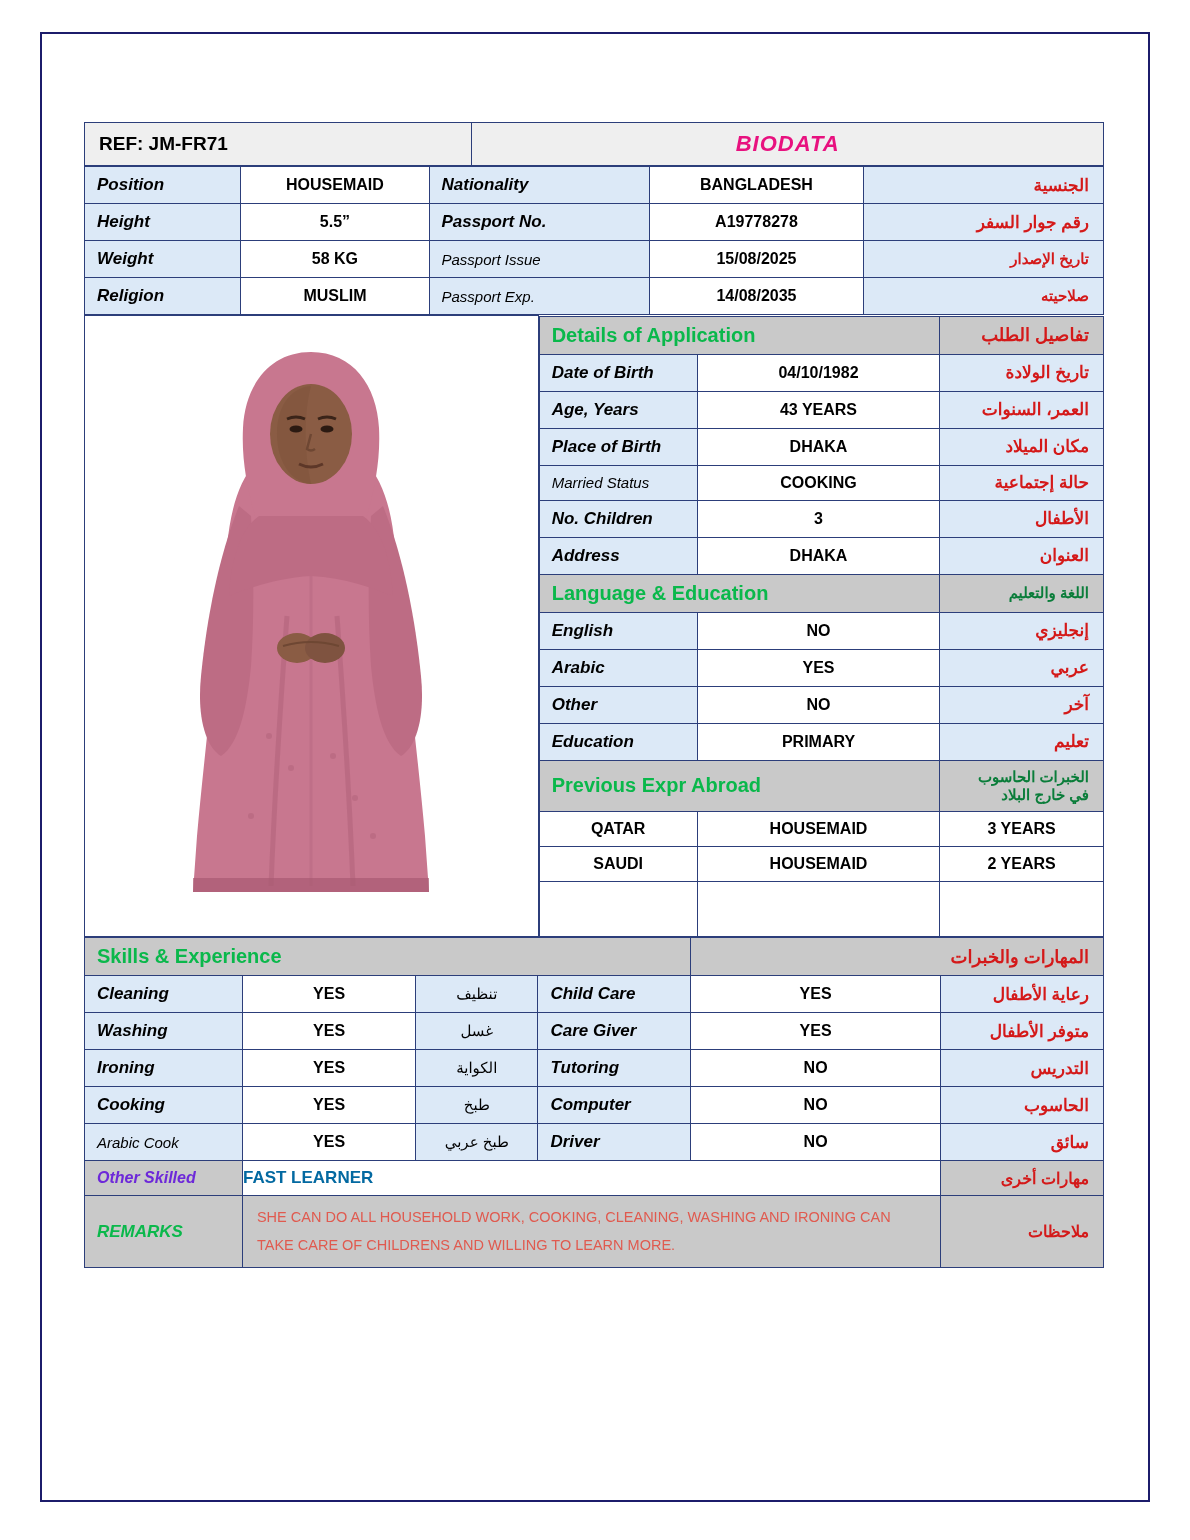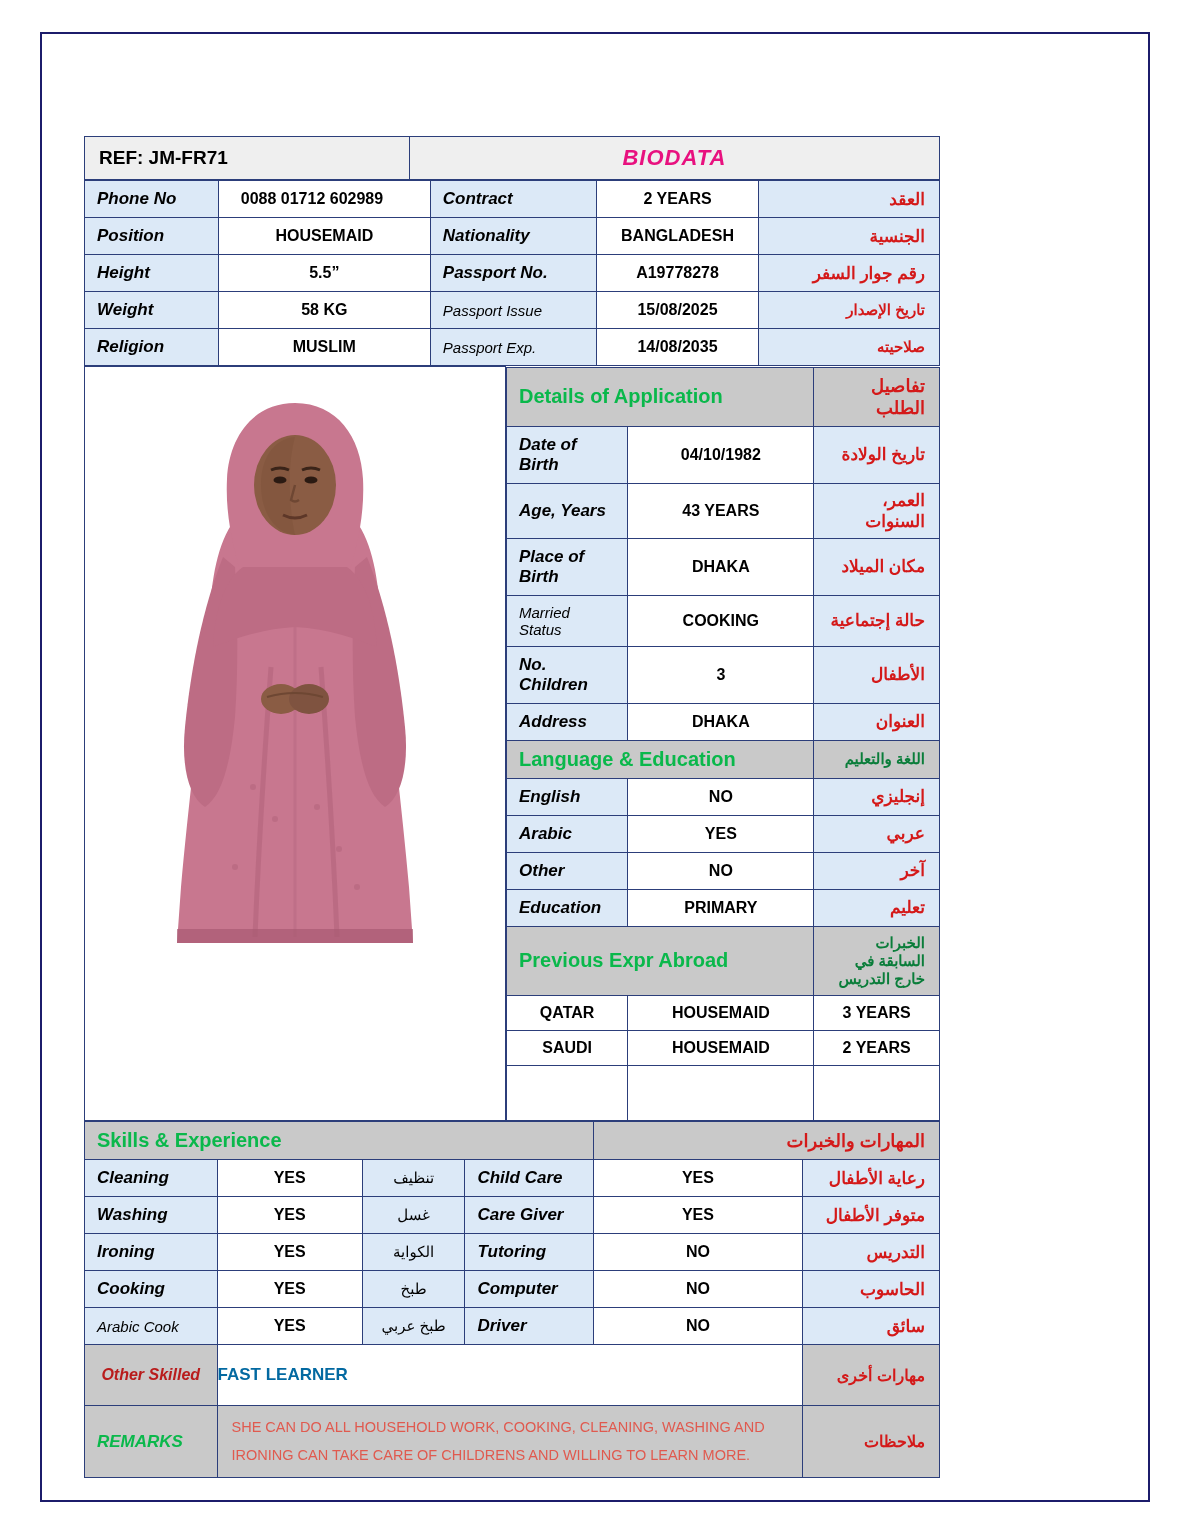--- a/index.html
+++ b/index.html
@@ -1,19 +1,19 @@
 <!DOCTYPE html>
 <html><head>
 <meta charset="utf-8">
 <style>
   html,body{margin:0;padding:0;background:#ffffff;}
   body{font-family:"Liberation Sans", sans-serif;color:#000;}
   .page{position:relative;width:1190px;height:1540px;background:#fff;box-sizing:border-box;}
   .border-frame{position:absolute;left:40px;top:32px;width:1110px;height:1470px;border:2px solid #1c1c6b;box-sizing:border-box;}
-  .sheet{position:absolute;left:84px;top:136px;width:856px;}
+  .sheet{position:absolute;left:84px;top:122px;width:1020px;}
 
   table{border-collapse:collapse;width:100%;}
   td{border:1px solid #2c3e7a;padding:0;vertical-align:middle;}
 
   .hdr-ref{background:#efefef;font-weight:bold;font-size:19px;padding:10px 14px;font-family:"Liberation Sans",sans-serif;}
   .hdr-biodata{background:#efefef;text-align:center;color:#e8117f;font-style:italic;font-weight:bold;font-size:22px;letter-spacing:1px;}
 
   .lbl{background:#dce9f7;font-style:italic;font-weight:bold;font-size:17px;padding:8px 12px;}
   .lbl-sm{background:#dce9f7;font-style:italic;font-size:15px;padding:8px 12px;}
   .val{text-align:center;font-weight:bold;font-size:16px;padding:8px 6px;}
@@ -30,21 +30,21 @@
   .photo-wrap{position:relative;width:100%;height:620px;overflow:hidden;}
 
   .prev-head{background:#dce9f7;text-align:center;font-style:italic;font-weight:bold;font-size:17px;padding:8px 4px;}
   .prev-cell{text-align:center;font-weight:bold;font-size:16px;padding:8px 4px;}
   .prev-empty{height:38px;}
 
   .skill-lbl{background:#dce9f7;font-style:italic;font-weight:bold;font-size:17px;padding:8px 12px;}
   .skill-lbl-sm{background:#dce9f7;font-style:italic;font-size:15px;padding:8px 12px;}
   .skill-val{text-align:center;font-weight:bold;font-size:16px;}
   .skill-ar{background:#dce9f7;text-align:center;font-size:15px;padding:6px 10px;direction:rtl;}
-  .other-lbl{background:#c9c9c9;color:#b91c1c;font-style:italic;font-weight:bold;font-size:16px;padding:21px 12px;text-align:center;}
+  .other-lbl{background:#c9c9c9;color:#6d28d9;font-style:italic;font-weight:bold;font-size:16px;padding:8px 12px;}
   .other-val{font-weight:bold;font-size:17px;color:#0369a1;}
   .other-ar{background:#c9c9c9;color:#d41919;text-align:right;font-weight:bold;font-size:16px;padding:6px 14px;direction:rtl;}
   .rem-lbl{background:#c9c9c9;color:#0ab84b;font-style:italic;font-weight:bold;font-size:17px;padding:8px 12px;}
   .rem-val{background:#c9c9c9;color:#e05a4f;font-size:14.5px;line-height:1.9;padding:8px 10px 8px 14px;text-align:left;}
   .rem-ar{background:#c9c9c9;color:#d41919;text-align:right;font-weight:bold;font-size:16px;padding:6px 14px;direction:rtl;}
 
   
   svg.figure{display:block;margin:0 auto;}
 </style>
 </head>
@@ -59,27 +59,20 @@
       <tbody>
           <tr>
         <td class="hdr-ref" style="width:38%;">REF: JM-FR71</td>
         <td class="hdr-biodata" style="width:62%;">BIODATA</td>
       </tr>
     </tbody>
       </table>
 
     <table>
       <tbody>
-      <tr>
-        <td class="lbl">Phone No</td>
-        <td class="val-left">0088 01712 602989</td>
-        <td class="lbl">Contract</td>
-        <td class="val">2 YEARS</td>
-        <td class="ar">العقد</td>
-      </tr>
       <tr>
         <td class="lbl">Position</td>
         <td class="val">HOUSEMAID</td>
         <td class="lbl">Nationality</td>
         <td class="val">BANGLADESH</td>
         <td class="ar">الجنسية</td>
       </tr>
       <tr>
         <td class="lbl">Height</td>
         <td class="val">5.5”</td>
@@ -213,21 +206,21 @@
               <td class="ar">آخر</td>
             </tr>
             <tr>
               <td class="lbl">Education</td>
               <td class="val">PRIMARY</td>
               <td class="ar">تعليم</td>
             </tr>
 
             <tr class="sec">
               <td class="sec-en" colspan="2">Previous Expr Abroad</td>
-              <td class="sec-ar-green">الخبرات السابقة في خارج التدريس</td>
+              <td class="sec-ar-green">الخبرات الحاسوب في خارج البلاد</td>
             </tr>
             <tr>
               <td class="prev-cell">QATAR</td>
               <td class="prev-cell">HOUSEMAID</td>
               <td class="prev-cell">3 YEARS</td>
             </tr>
             <tr>
               <td class="prev-cell">SAUDI</td>
               <td class="prev-cell">HOUSEMAID</td>
               <td class="prev-cell">2 YEARS</td>

